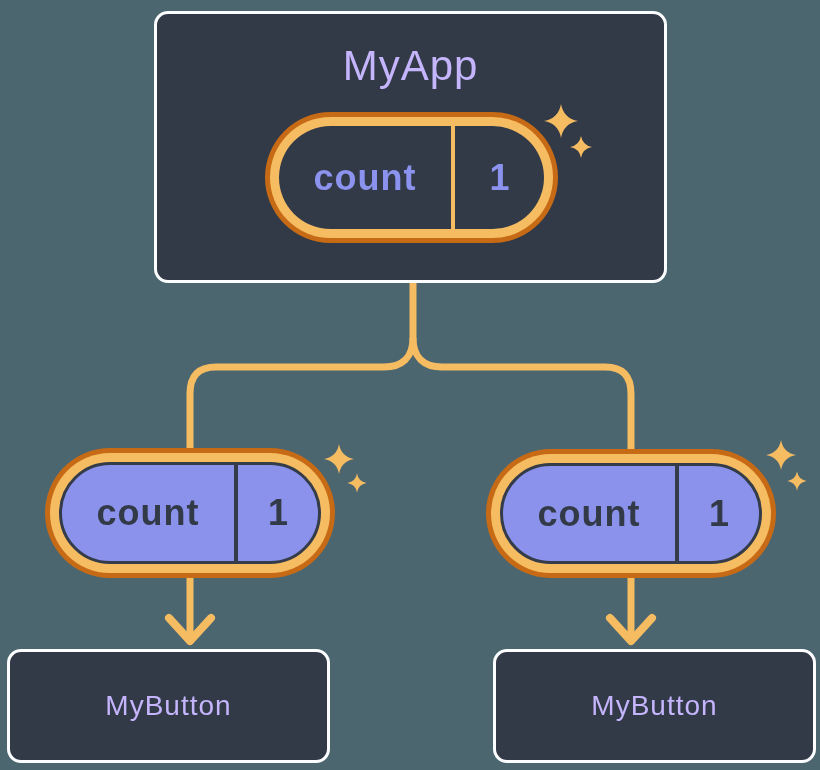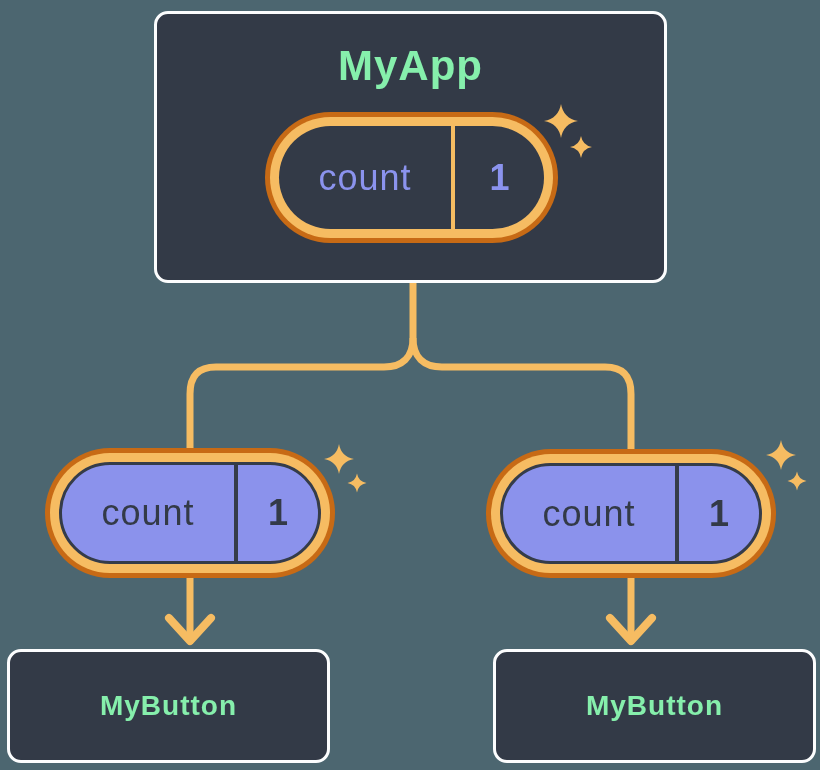--- a/index.html
+++ b/index.html
@@ -21,21 +21,21 @@
     border-radius:14px;
     display:flex; align-items:center; justify-content:center;
     z-index:2;
   }
   #node-myapp { left:154px; top:11px; width:513px; height:272px;
     flex-direction:column; justify-content:flex-start; }
   #node-mybutton-left  { left:7px;   top:649px; width:323px; height:114px; }
   #node-mybutton-right { left:493px; top:649px; width:323px; height:114px; }
 
   .node-title {
-    color:#86efac; font-size:42px; font-weight:700; letter-spacing:1px;
+    color:#c4b5fd; font-size:42px; font-weight:400; letter-spacing:1px;
   }
   #node-myapp .node-title { margin-top:28px; }
   .btn-title { font-size:28px; }
 
   .pill {
     position:absolute; box-sizing:border-box;
     background:#C76A15; border-radius:999px; padding:5px;
     z-index:3;
   }
   .pill-mid {
@@ -43,21 +43,21 @@
     background:#F6BC62; border-radius:999px; padding:9px;
   }
   .pill-inner {
     box-sizing:border-box; width:100%; height:100%;
     border-radius:999px; display:flex; overflow:hidden;
   }
   .pill-root .pill-inner  { background:#333A47; }
   .pill-child .pill-inner { background:#8B92EC; border:3px solid #353C49; }
 
   .cell { display:flex; align-items:center; justify-content:center; font-size:36px; }
-  .cell.label { flex:0 0 172px; font-weight:400; letter-spacing:1px; }
+  .cell.label { flex:0 0 172px; font-weight:700; letter-spacing:1px; }
   .cell.value { flex:1 1 auto; font-weight:700; }
   .divider { flex:0 0 4px; }
   .pill-root  .cell { color:#8B93EE; }
   .pill-child .cell { color:#333A47; }
   .pill-root  .divider { background:#F6BC62; }
   .pill-child .divider { background:#353C49; }
 
   #pill-root        { left:265px; top:112px; width:293px; height:131px; }
   #pill-child-left  { left:45px;  top:448px; width:290px; height:130px; }
   #pill-child-right { left:486px; top:449px; width:290px; height:129px; }

